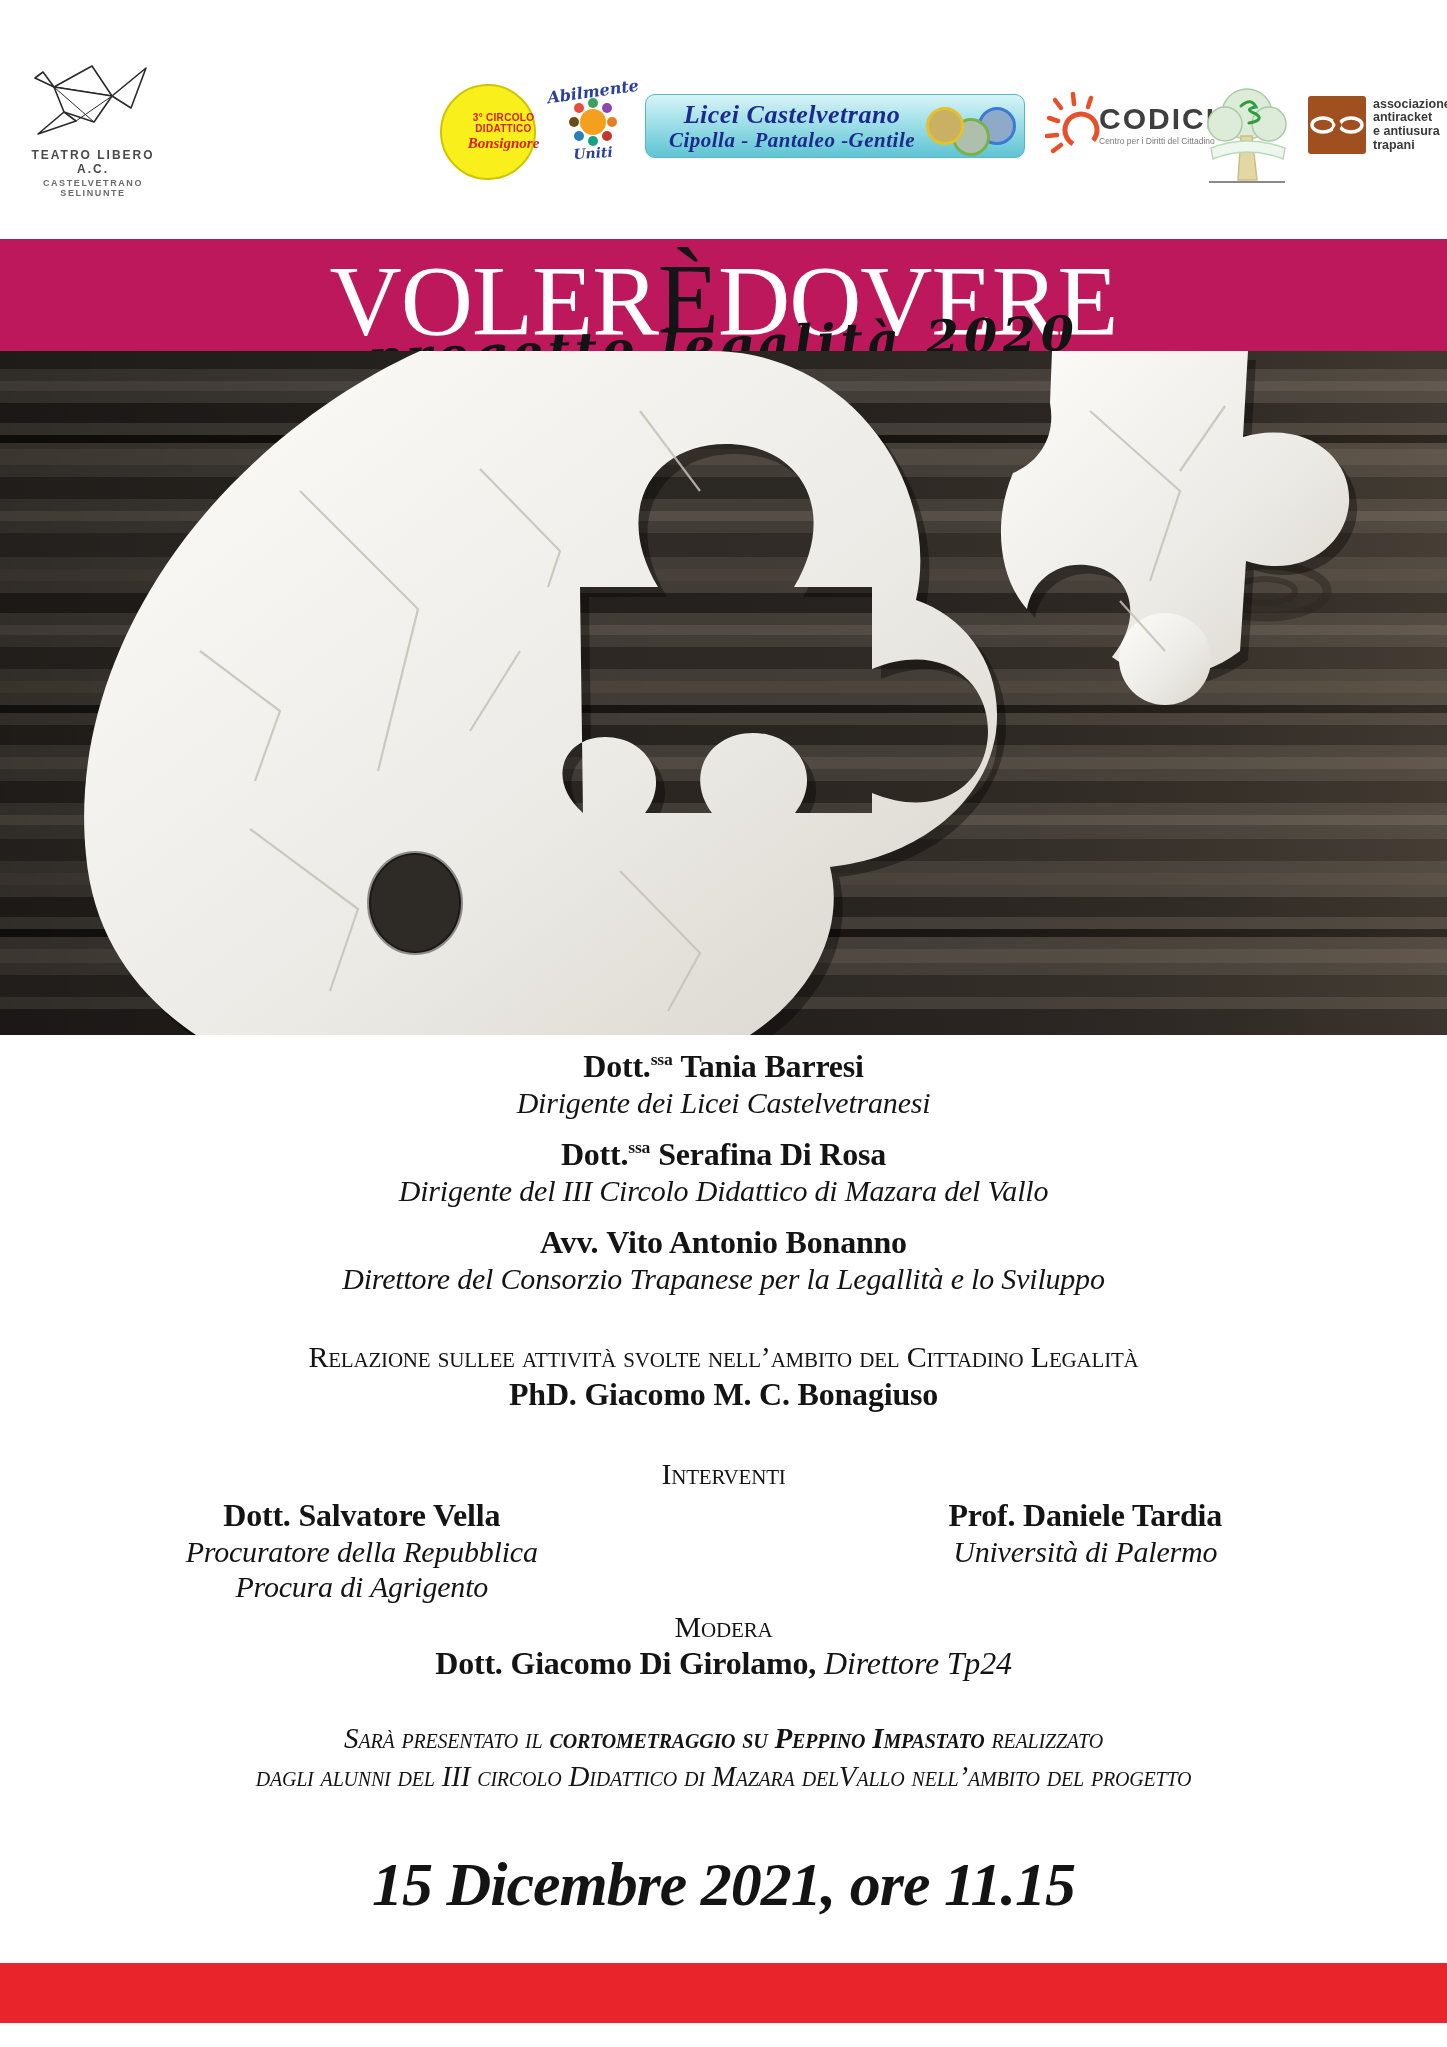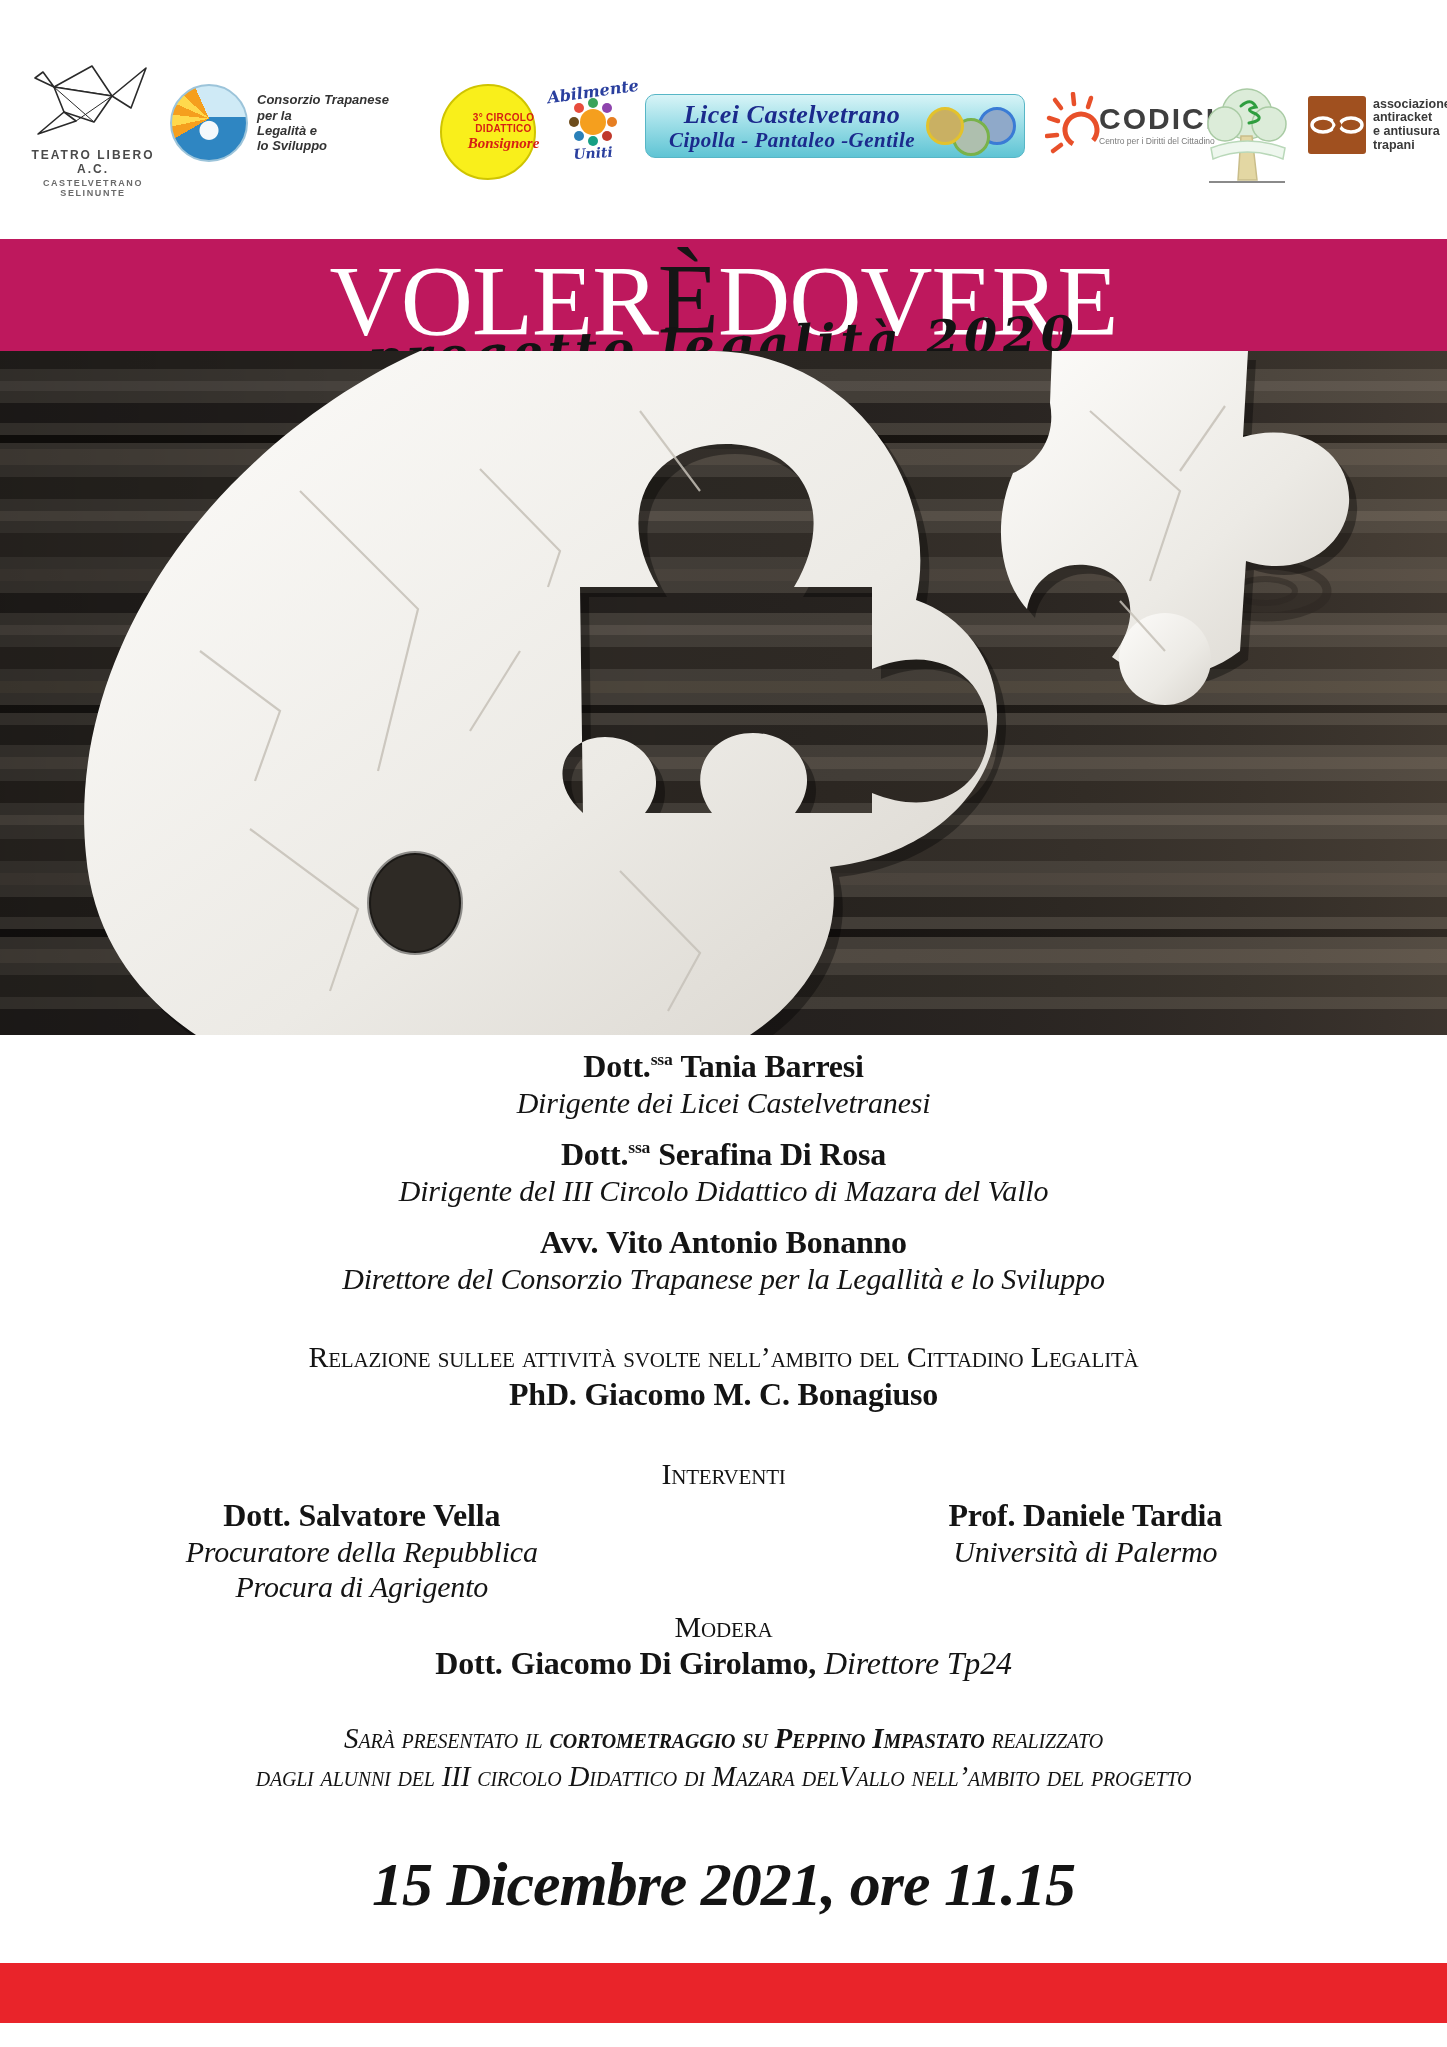--- a/index.html
+++ b/index.html
@@ -115,29 +115,20 @@
           <path d="M84,38 L118,10 L103,50 Z"></path>
           <path d="M26,29 L84,38 L66,64 L36,54 Z"></path>
           <path d="M36,54 L10,76 L48,63 Z"></path>
         </g>
         <path d="M26,29 L66,64 M84,38 L48,63" fill="none" stroke="#2a2a2a" stroke-width="1"></path>
       </svg>
       <div class="teatro-l1">TEATRO LIBERO A.C.</div>
       <div class="teatro-l2">CASTELVETRANO SELINUNTE</div>
     </div>
 
-    <div class="logo logo-consorzio">
-      <div class="consorzio-globe"></div>
-      <div class="consorzio-text">
-        <div>Consorzio Trapanese</div>
-        <div>per la</div>
-        <div>Legalità e</div>
-        <div>lo Sviluppo</div>
-      </div>
-    </div>
 
     <div class="logo logo-circolo">
       <svg width="18" height="34" viewBox="0 0 18 34">
         <circle cx="9" cy="9" r="6" fill="none" stroke="#d62013" stroke-width="3"></circle>
         <circle cx="9" cy="25" r="7" fill="none" stroke="#d62013" stroke-width="3"></circle>
       </svg>
       <div class="circolo-inner">
         <div class="circ-line1">3° CIRCOLO</div>
         <div class="circ-line2">DIDATTICO</div>
         <div class="circ-name">Bonsignore</div>

